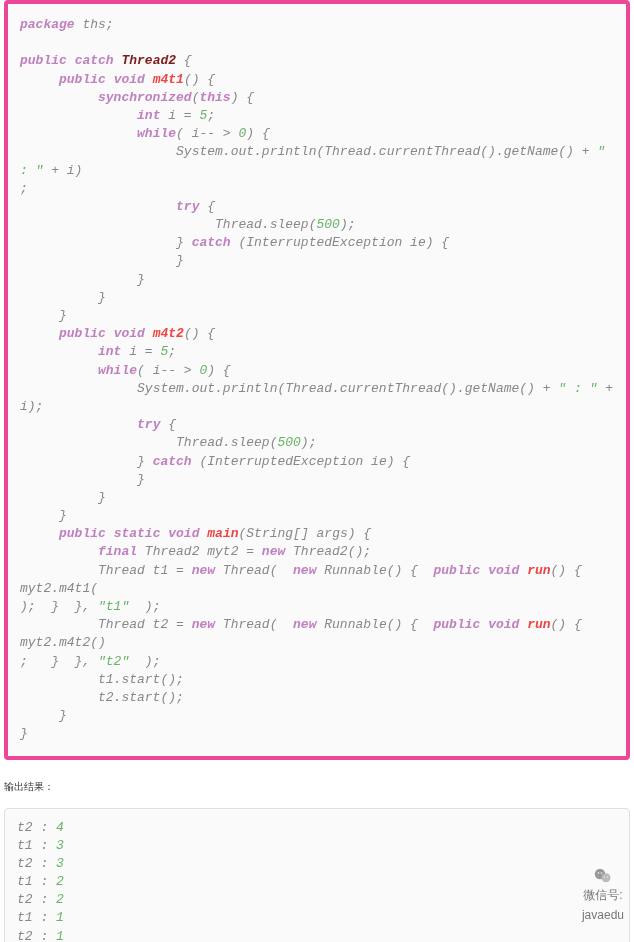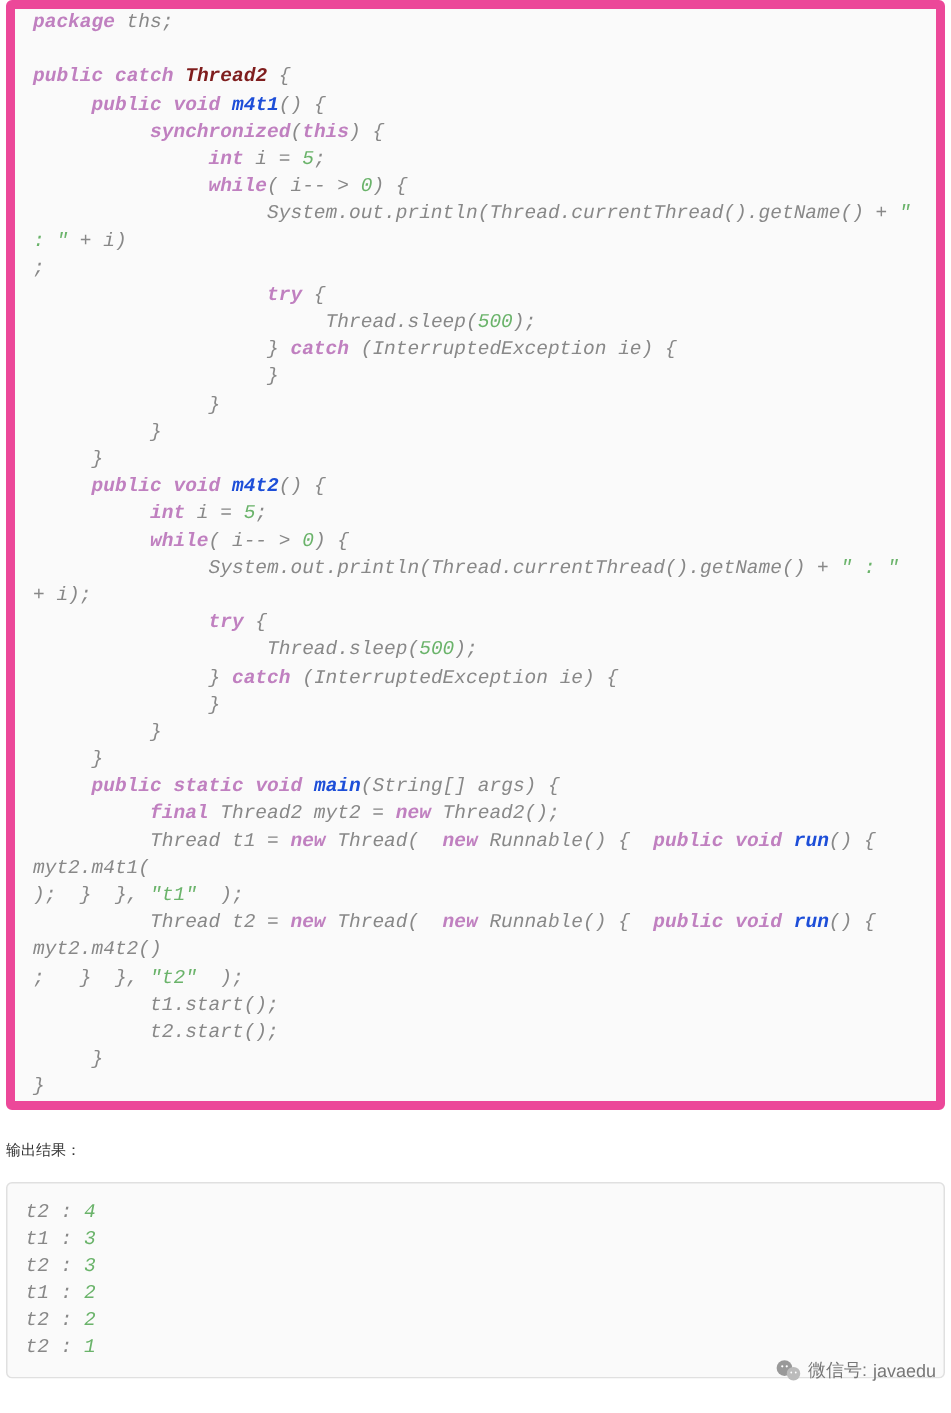--- a/index.html
+++ b/index.html
@@ -9,23 +9,23 @@
     }
     body {
       font-family: Consolas, Monaco, 'Courier New', monospace;
       font-size: 13px;
       background: #ffffff;
       width: 634px;
       padding: 0 4px;
     }
     .code-block {
       background: #fafafa;
-      border: 6px solid #ec4899;
+      border: 4px solid #ec4899;
       border-radius: 4px;
-      padding: 0 12px;
+      padding: 12px 12px;
       line-height: 1.4;
       font-style: italic;
       color: #888;
       margin-bottom: 20px;
       overflow-x: hidden;
       word-wrap: break-word;
     }
     .output-label {
       font-family: -apple-system, BlinkMacSystemFont, 'Segoe UI', sans-serif;
       font-size: 10px;
@@ -37,37 +37,38 @@
       background: #fafafa;
       border: 1px solid #e0e0e0;
       border-radius: 4px;
       padding: 10px 12px;
       line-height: 1.4;
       font-style: italic;
       color: #888;
     }
     .kw { color: #c080c0; font-weight: bold; }
     .cls { color: #7f1d1d; font-weight: bold; font-family: Liberation Mono, monospace; }
-    .mtd { color: #1d4ed8; font-weight: bold; }
+    .mtd { color: #ef4444; font-weight: bold; }
     .num { color: #6ab36a; }
     .str { color: #6ab36a; }
     .ln { white-space: pre-wrap; }
     .out-line { white-space: pre; }
     .out-line .num { color: #6ab36a; }
     .watermark {
       position: fixed;
       bottom: 20px;
       right: 10px;
       font-family: -apple-system, sans-serif;
       font-size: 12px;
       font-style: normal;
       color: #777;
       display: flex;
       align-items: center;
       gap: 4px;
+      flex-direction: column;
     }
     .wechat-icon {
       width: 18px;
       height: 15px;
       display: inline-block;
     }
   </style>
 </head>
 <body>
 
@@ -111,20 +112,21 @@
   </div>
 
 <div class="output-label">输出结果：</div>
 
 <div class="output-block" id="output-block">
     <div class="out-line">t2 : <span class="num">4</span></div>
     <div class="out-line">t1 : <span class="num">3</span></div>
     <div class="out-line">t2 : <span class="num">3</span></div>
     <div class="out-line">t1 : <span class="num">2</span></div>
     <div class="out-line">t2 : <span class="num">2</span></div>
+    <div class="out-line">t1 : <span class="num">1</span></div>
     <div class="out-line">t2 : <span class="num">1</span></div>
   </div>
 
 <div class="watermark">
   <span class="wechat-icon">
     <svg viewBox="0 0 24 20" fill="#888">
       <circle cx="8" cy="8" r="7" fill="#999"></circle>
       <circle cx="16" cy="13" r="6" fill="#bbb"></circle>
       <circle cx="6" cy="6.5" r="1" fill="#fff"></circle>
       <circle cx="10" cy="6.5" r="1" fill="#fff"></circle>

